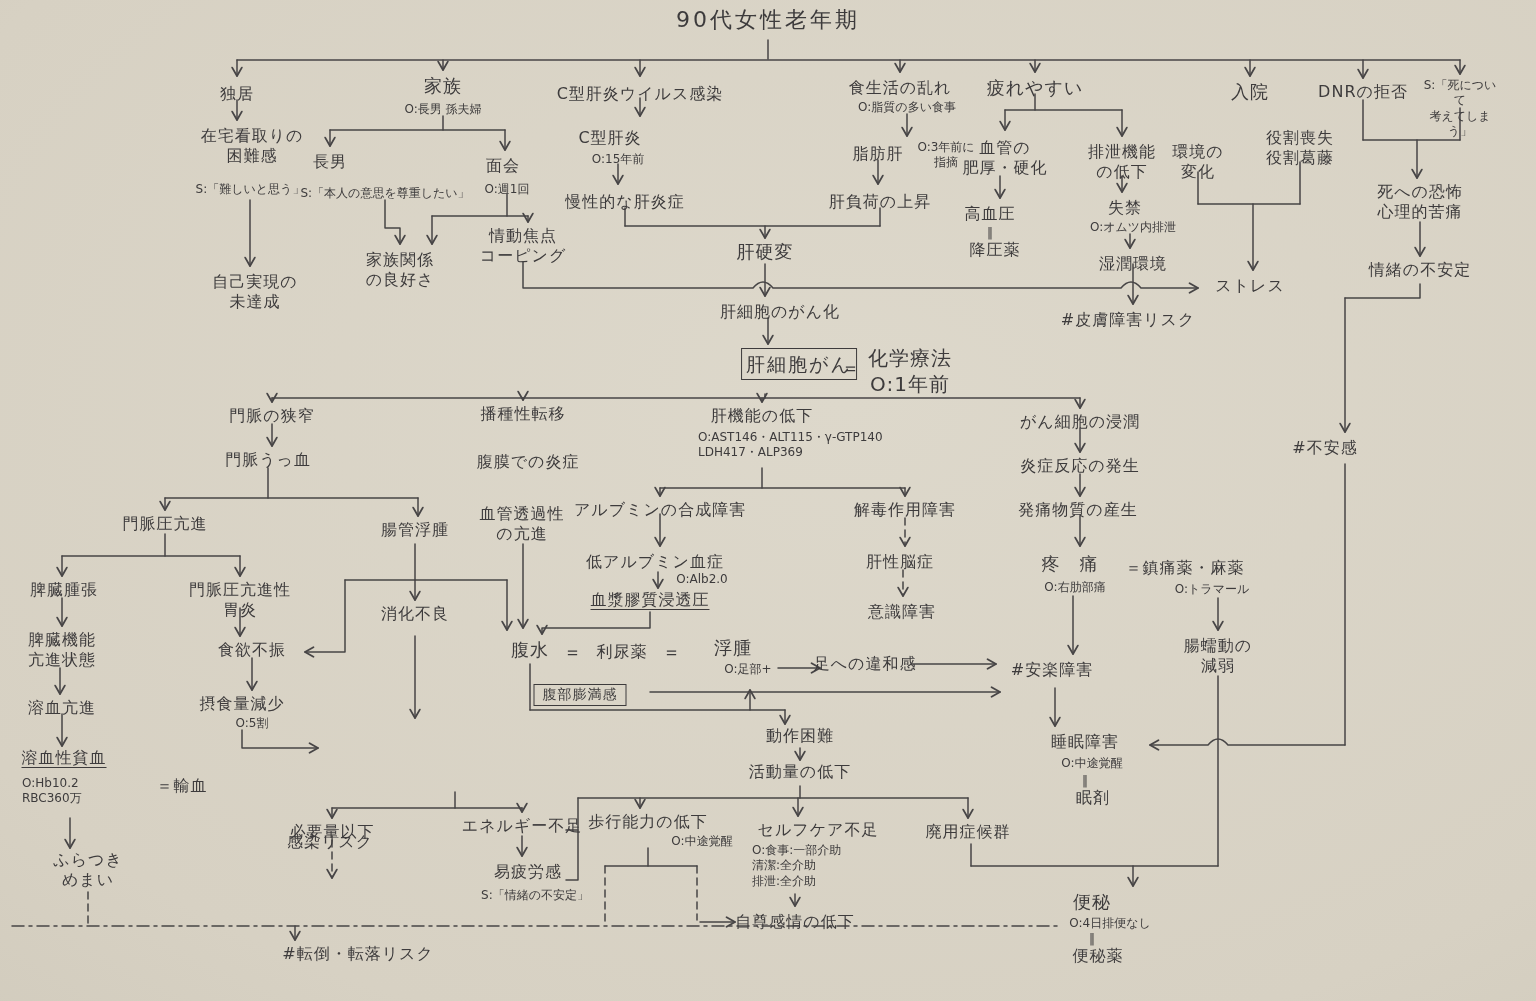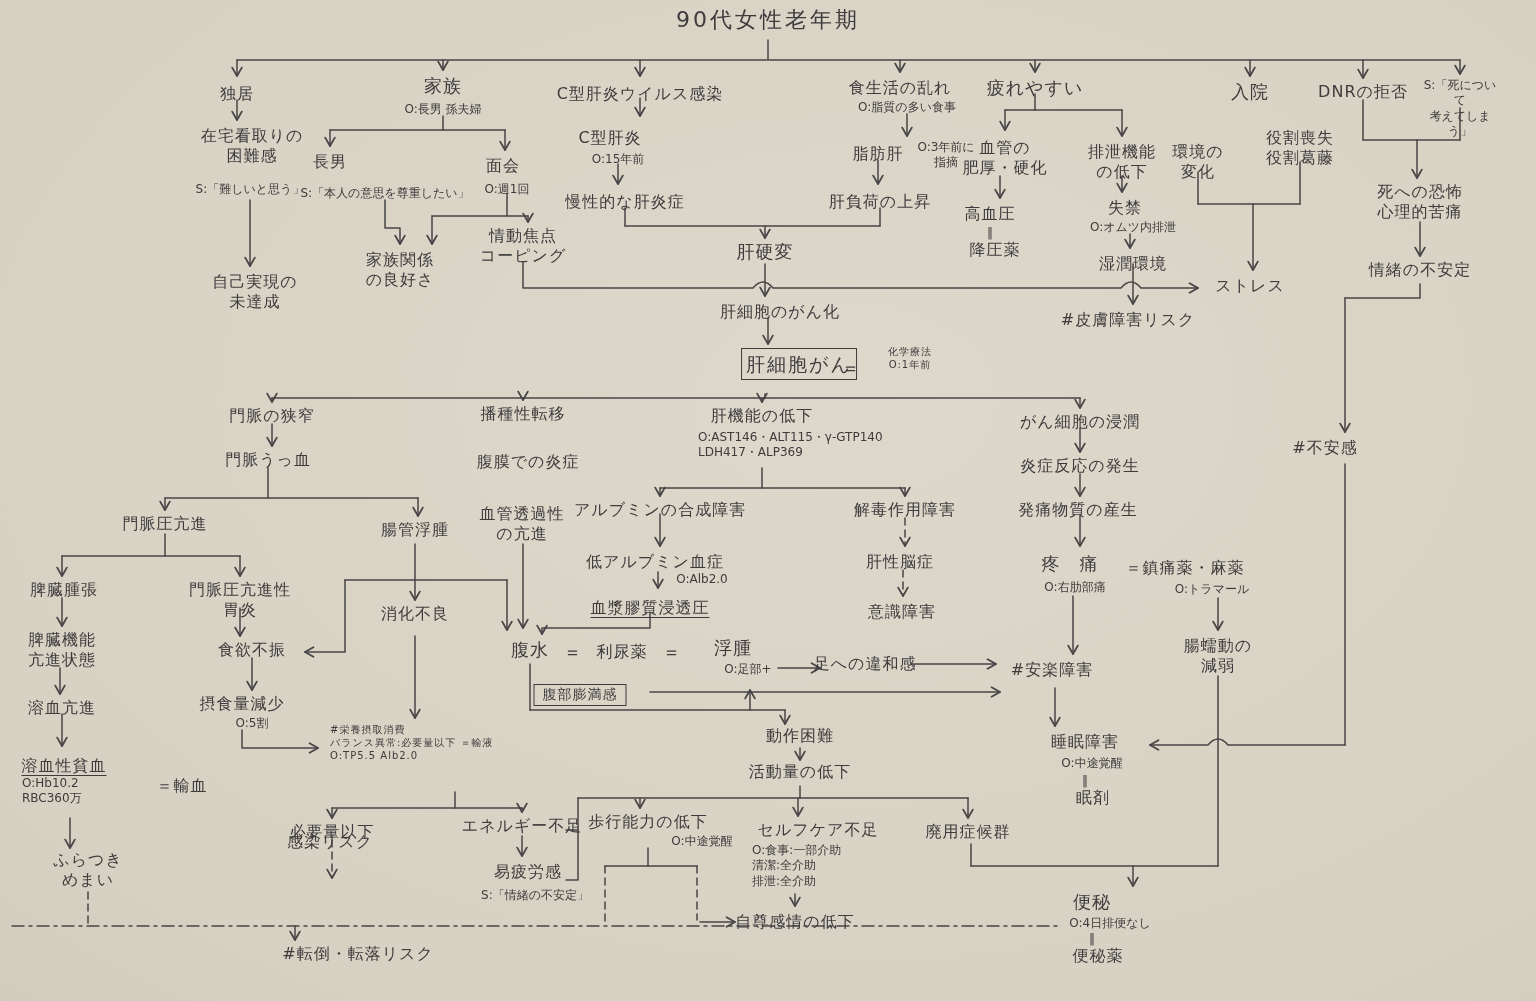--- a/index.html
+++ b/index.html
@@ -9,22 +9,22 @@
     font-family:"DejaVu Sans", sans-serif;
     color:#3d3b3c;
   }
   .n{position:absolute;transform:translateX(-50%);text-align:center;
      white-space:pre-line;font-size:16px;line-height:1.28;letter-spacing:1px;}
   .L{transform:none;text-align:left;}
   .t{font-size:22px;letter-spacing:3px;}
   .m{font-size:18px;}
   .big{font-size:19px;letter-spacing:2px;}
   .s{font-size:12px;letter-spacing:0;}
-  .e{font-size:10px;}
-  .u{text-decoration:underline;text-underline-offset:4px;margin-top:8px;}
+  .e{font-size:20px;}
+  .u{text-decoration:underline;text-underline-offset:4px;}
   .box{border:1.6px solid #3d3b3c;padding:3px 4px;background:transparent;margin-left:34px;}
   .box2{border:1.4px solid #3d3b3c;padding:1px 8px;font-size:14px;}
   svg.wires{position:absolute;left:0;top:0;width:1536px;height:1001px;}
   svg.wires path{stroke:#474546;stroke-width:1.5;fill:none;stroke-linecap:round;stroke-linejoin:round;}
   svg.wires path.d{stroke-dasharray:7 5;}
   svg.wires path.dd{stroke-dasharray:12 5 3 5;}
 </style>
 </head>
 <body>
 
@@ -283,23 +283,20 @@
   <div class="n" style="left:88px;top:850px">ふらつき
 めまい</div>
 
   <div class="n" style="left:252px;top:640px">食欲不振</div>
   <div class="n" style="left:242px;top:694px">摂食量減少</div>
   <div class="n s" style="left:252px;top:716px">O:5割</div>
   <div class="n" style="left:415px;top:520px">腸管浮腫</div>
   <div class="n" style="left:415px;top:604px">消化不良</div>
   <div class="n" style="left:522px;top:504px">血管透過性
 の亢進</div>
-  <div class="n e L" style="left:330px;top:724px">#栄養摂取消費
-バランス異常:必要量以下 ＝輸液
-O:TP5.5 Alb2.0</div>
 
   <div class="n" style="left:660px;top:500px">アルブミンの合成障害</div>
   <div class="n" style="left:655px;top:552px">低アルブミン血症</div>
   <div class="n s" style="left:702px;top:572px">O:Alb2.0</div>
   <div class="n u" style="left:650px;top:590px">血漿膠質浸透圧</div>
   <div class="n" style="left:905px;top:500px">解毒作用障害</div>
   <div class="n" style="left:900px;top:552px">肝性脳症</div>
   <div class="n" style="left:902px;top:602px">意識障害</div>
 
   <div class="n m" style="left:530px;top:638px">腹水</div>

